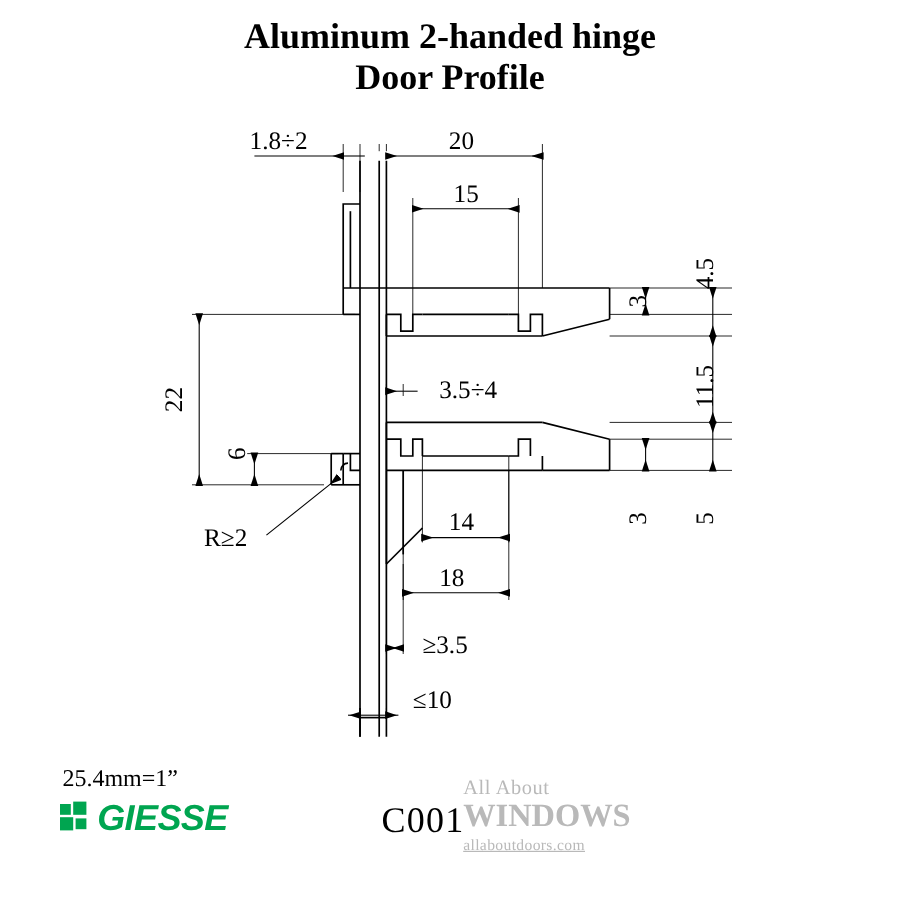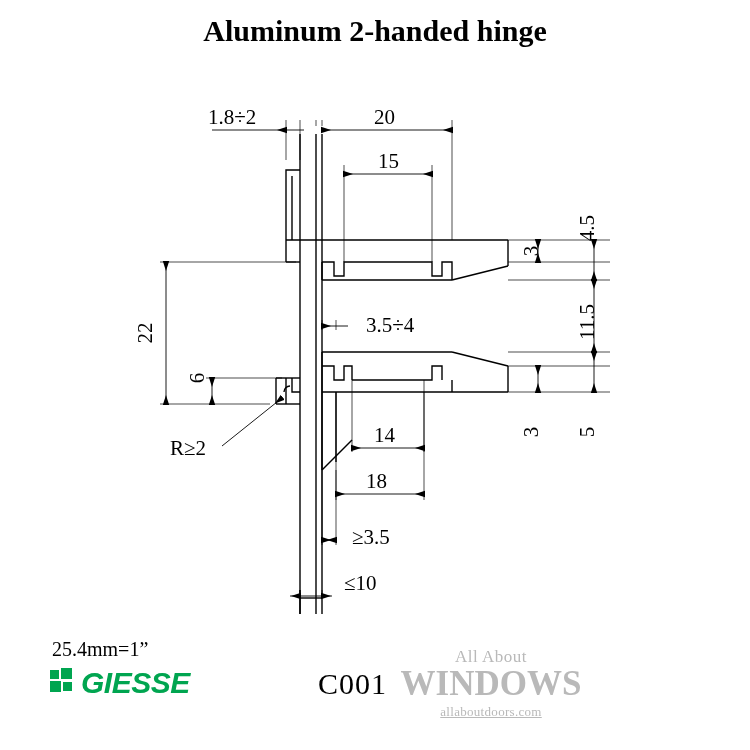--- a/index.html
+++ b/index.html
@@ -86,60 +86,61 @@
     letter-spacing: -0.5px;
     color: #00a550;
     line-height: 1;
   }
   
   #aadw {
     position: absolute;
     right: 14px;
     top: 648px;
     width: 210px;
-    text-align: center;
+    text-align: left;
     color: #b9b9b9;
     font-family: "Liberation Serif", serif;
     line-height: 1;
   }
   #aadw .l1 {
     font-size: 17px;
     letter-spacing: 0.5px;
   }
   #aadw .l2 {
     font-size: 27px;
     font-weight: bold;
     letter-spacing: 0px;
     margin-top: 1px;
   }
   #aadw .l2 .amp {
     font-size: 32px;
     font-style: italic;
     font-weight: bold;
   }
   #aadw .l3 {
-    font-size: 35px;
+    font-size: 27px;
     font-weight: bold;
     letter-spacing: 0px;
     margin-top: 1px;
   }
   #aadw .l4 {
     font-size: 13px;
     margin-top: 4px;
     letter-spacing: 0.3px;
     text-decoration: underline;
   }
 </style>
 </head>
 <body>
 
 <div id="page">
 
   <div id="title-block">
     <div class="title-line">Aluminum 2-handed hinge</div>
+    <div class="title-line">Door Profile</div>
   </div>
 
   <svg id="drawing-svg" width="750" height="750" viewBox="0 0 750 750">
     <defs>
       <marker id="arrS" markerWidth="10" markerHeight="8" refX="9" refY="4" orient="auto" markerUnits="userSpaceOnUse">
         <path d="M0,4 L10,0.8 L10,7.2 Z" fill="#000"></path>
       </marker>
       <marker id="arrE" markerWidth="10" markerHeight="8" refX="1" refY="4" orient="auto" markerUnits="userSpaceOnUse">
         <path d="M10,4 L0,0.8 L0,7.2 Z" fill="#000"></path>
       </marker>

